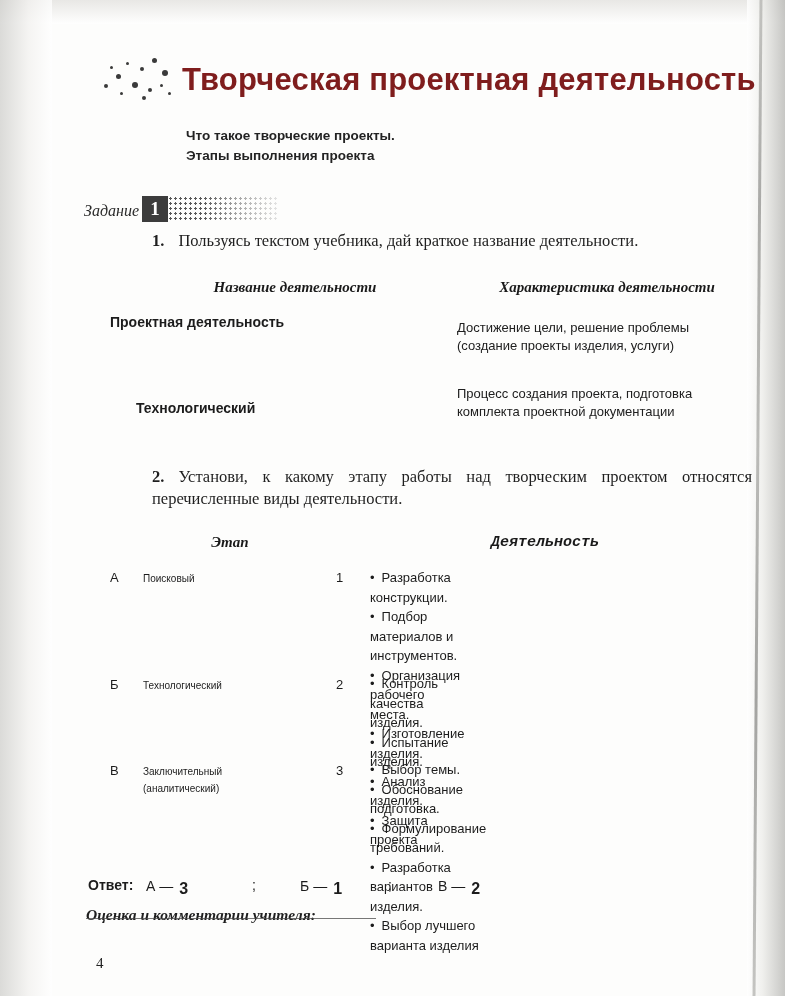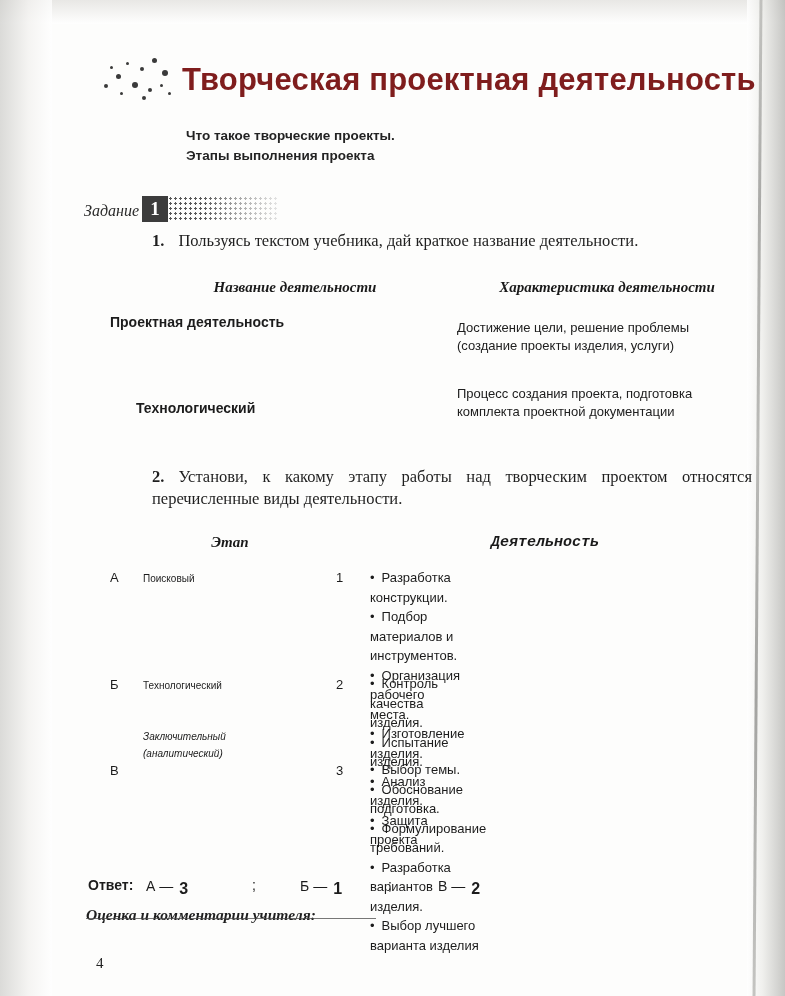--- a/index.html
+++ b/index.html
@@ -420,21 +420,21 @@
       <div class="stage-list" style="top:674px;">
         <div>Контроль качества изделия.</div>
         <div>Испытание изделия.</div>
         <div>Анализ изделия.</div>
         <div>Защита проекта</div>
       </div>
     </div>
 
     <div class="stage-row">
       <div class="stage-letter" style="top:763px;">В</div>
-      <div class="stage-name" style="top:728px;font-style:italic;">
+      <div class="stage-name" style="top:763px;">
         <div>Заключительный</div>
         <div>(аналитический)</div>
       </div>
       <div class="stage-index" style="top:763px;">3</div>
       <div class="stage-list" style="top:760px;">
         <div>Выбор темы.</div>
         <div>Обоснование подготовка.</div>
         <div>Формулирование требований.</div>
         <div>Разработка вариантов изделия.</div>
         <div>Выбор лучшего варианта изделия</div>

